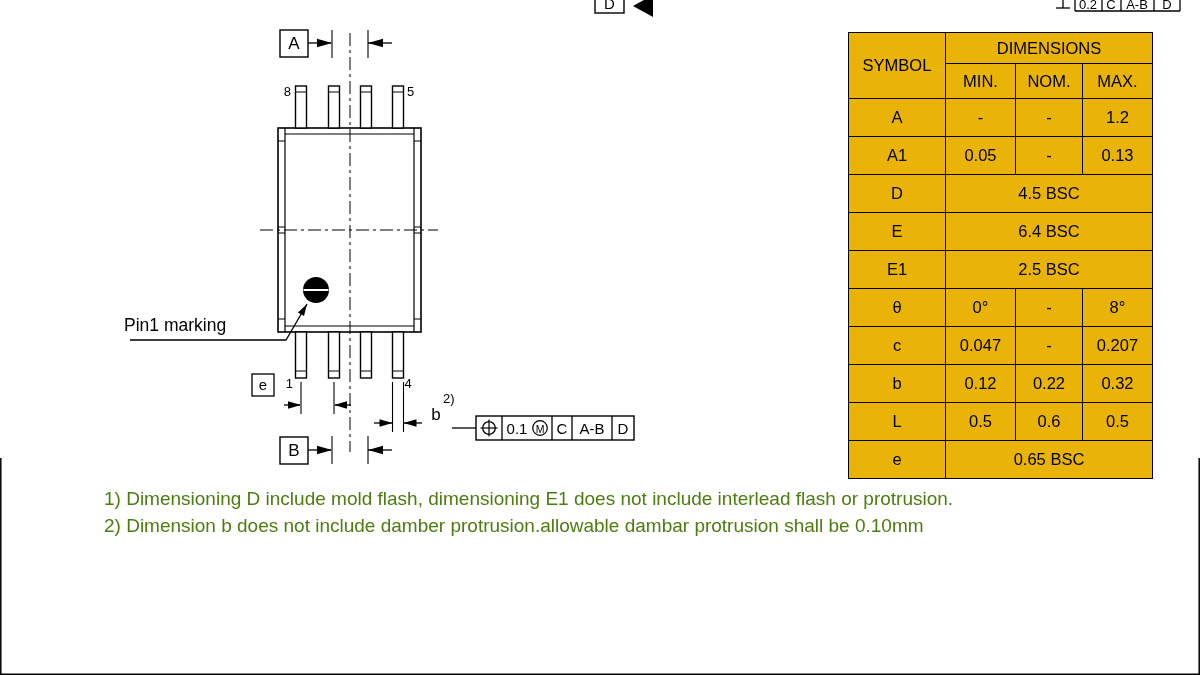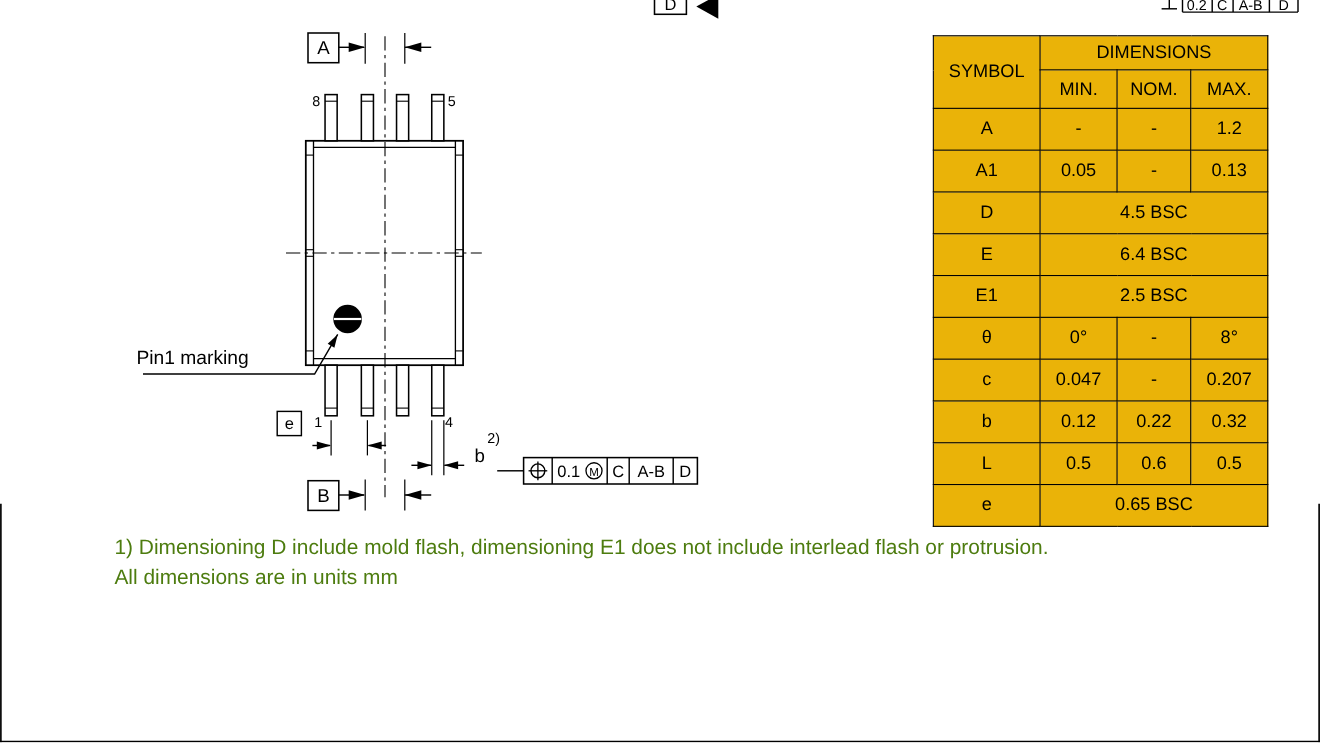--- a/index.html
+++ b/index.html
@@ -247,16 +247,16 @@
         <tr class="data">
           <td>e</td>
           <td colspan="3">0.65 BSC</td>
         </tr>
       </tbody>
     </table>
   </div>
 
   <div class="notes">
     <div>1) Dimensioning D include mold flash, dimensioning E1 does not include interlead flash or protrusion.</div>
-    <div>All dimensions are in units mm</div>
+    <div>2) Dimension b does not include damber protrusion.allowable dambar protrusion shall be 0.10mm</div>
   </div>
 
 </div>
 
 </body></html>

